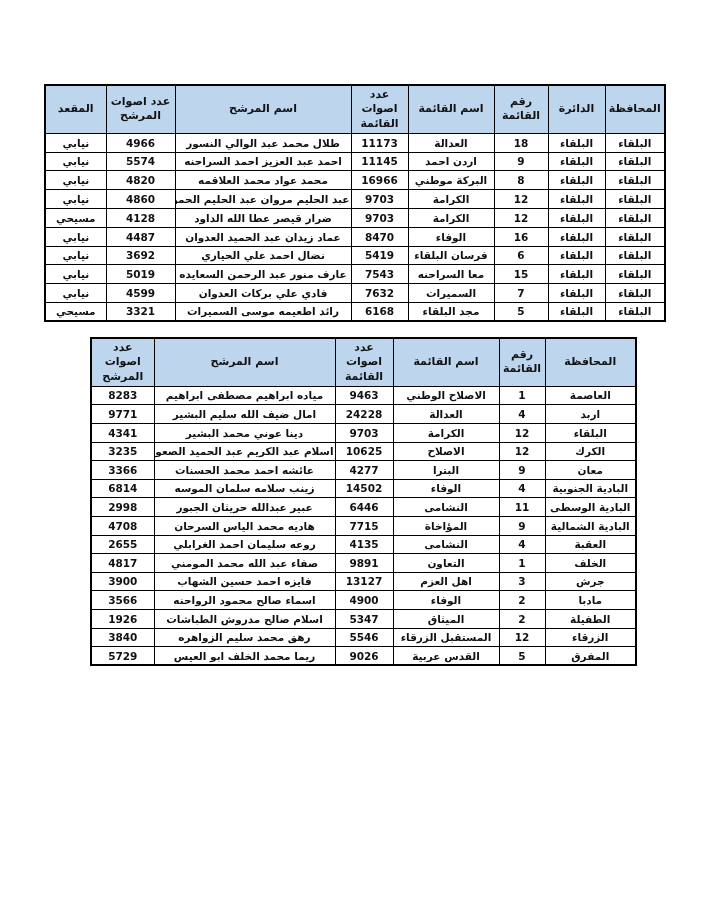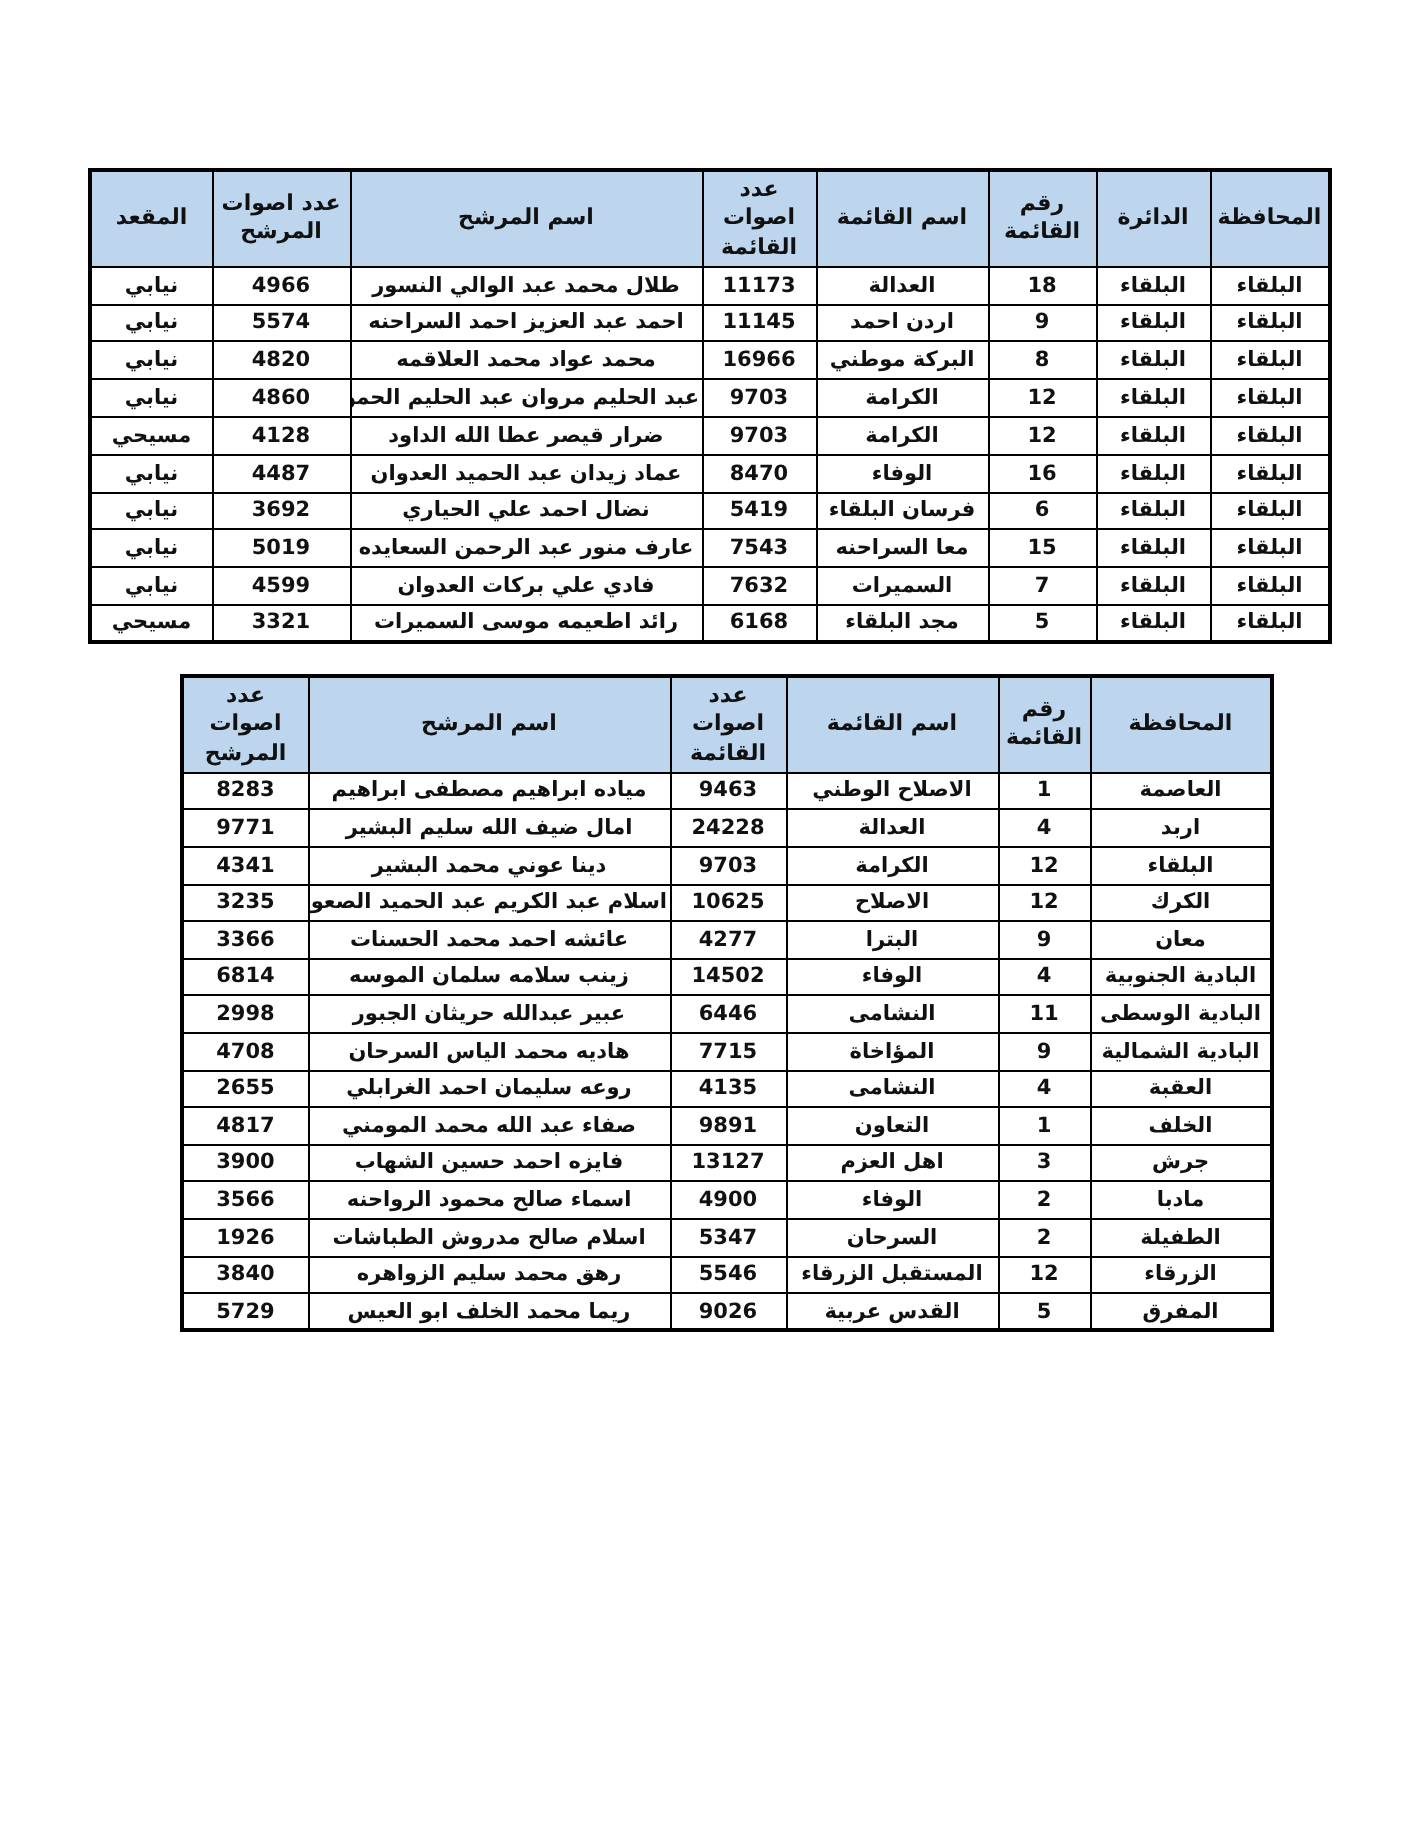--- a/index.html
+++ b/index.html
@@ -301,21 +301,21 @@
         <td>مادبا</td>
         <td>2</td>
         <td>الوفاء</td>
         <td>4900</td>
         <td>اسماء صالح محمود الرواحنه</td>
         <td>3566</td>
       </tr>
       <tr>
         <td>الطفيلة</td>
         <td>2</td>
-        <td>السرحان</td>
+        <td>الميثاق</td>
         <td>5347</td>
         <td>اسلام صالح مدروش الطباشات</td>
         <td>1926</td>
       </tr>
       <tr>
         <td>الزرقاء</td>
         <td>12</td>
         <td>المستقبل الزرقاء</td>
         <td>5546</td>
         <td>رهق محمد سليم الزواهره</td>

